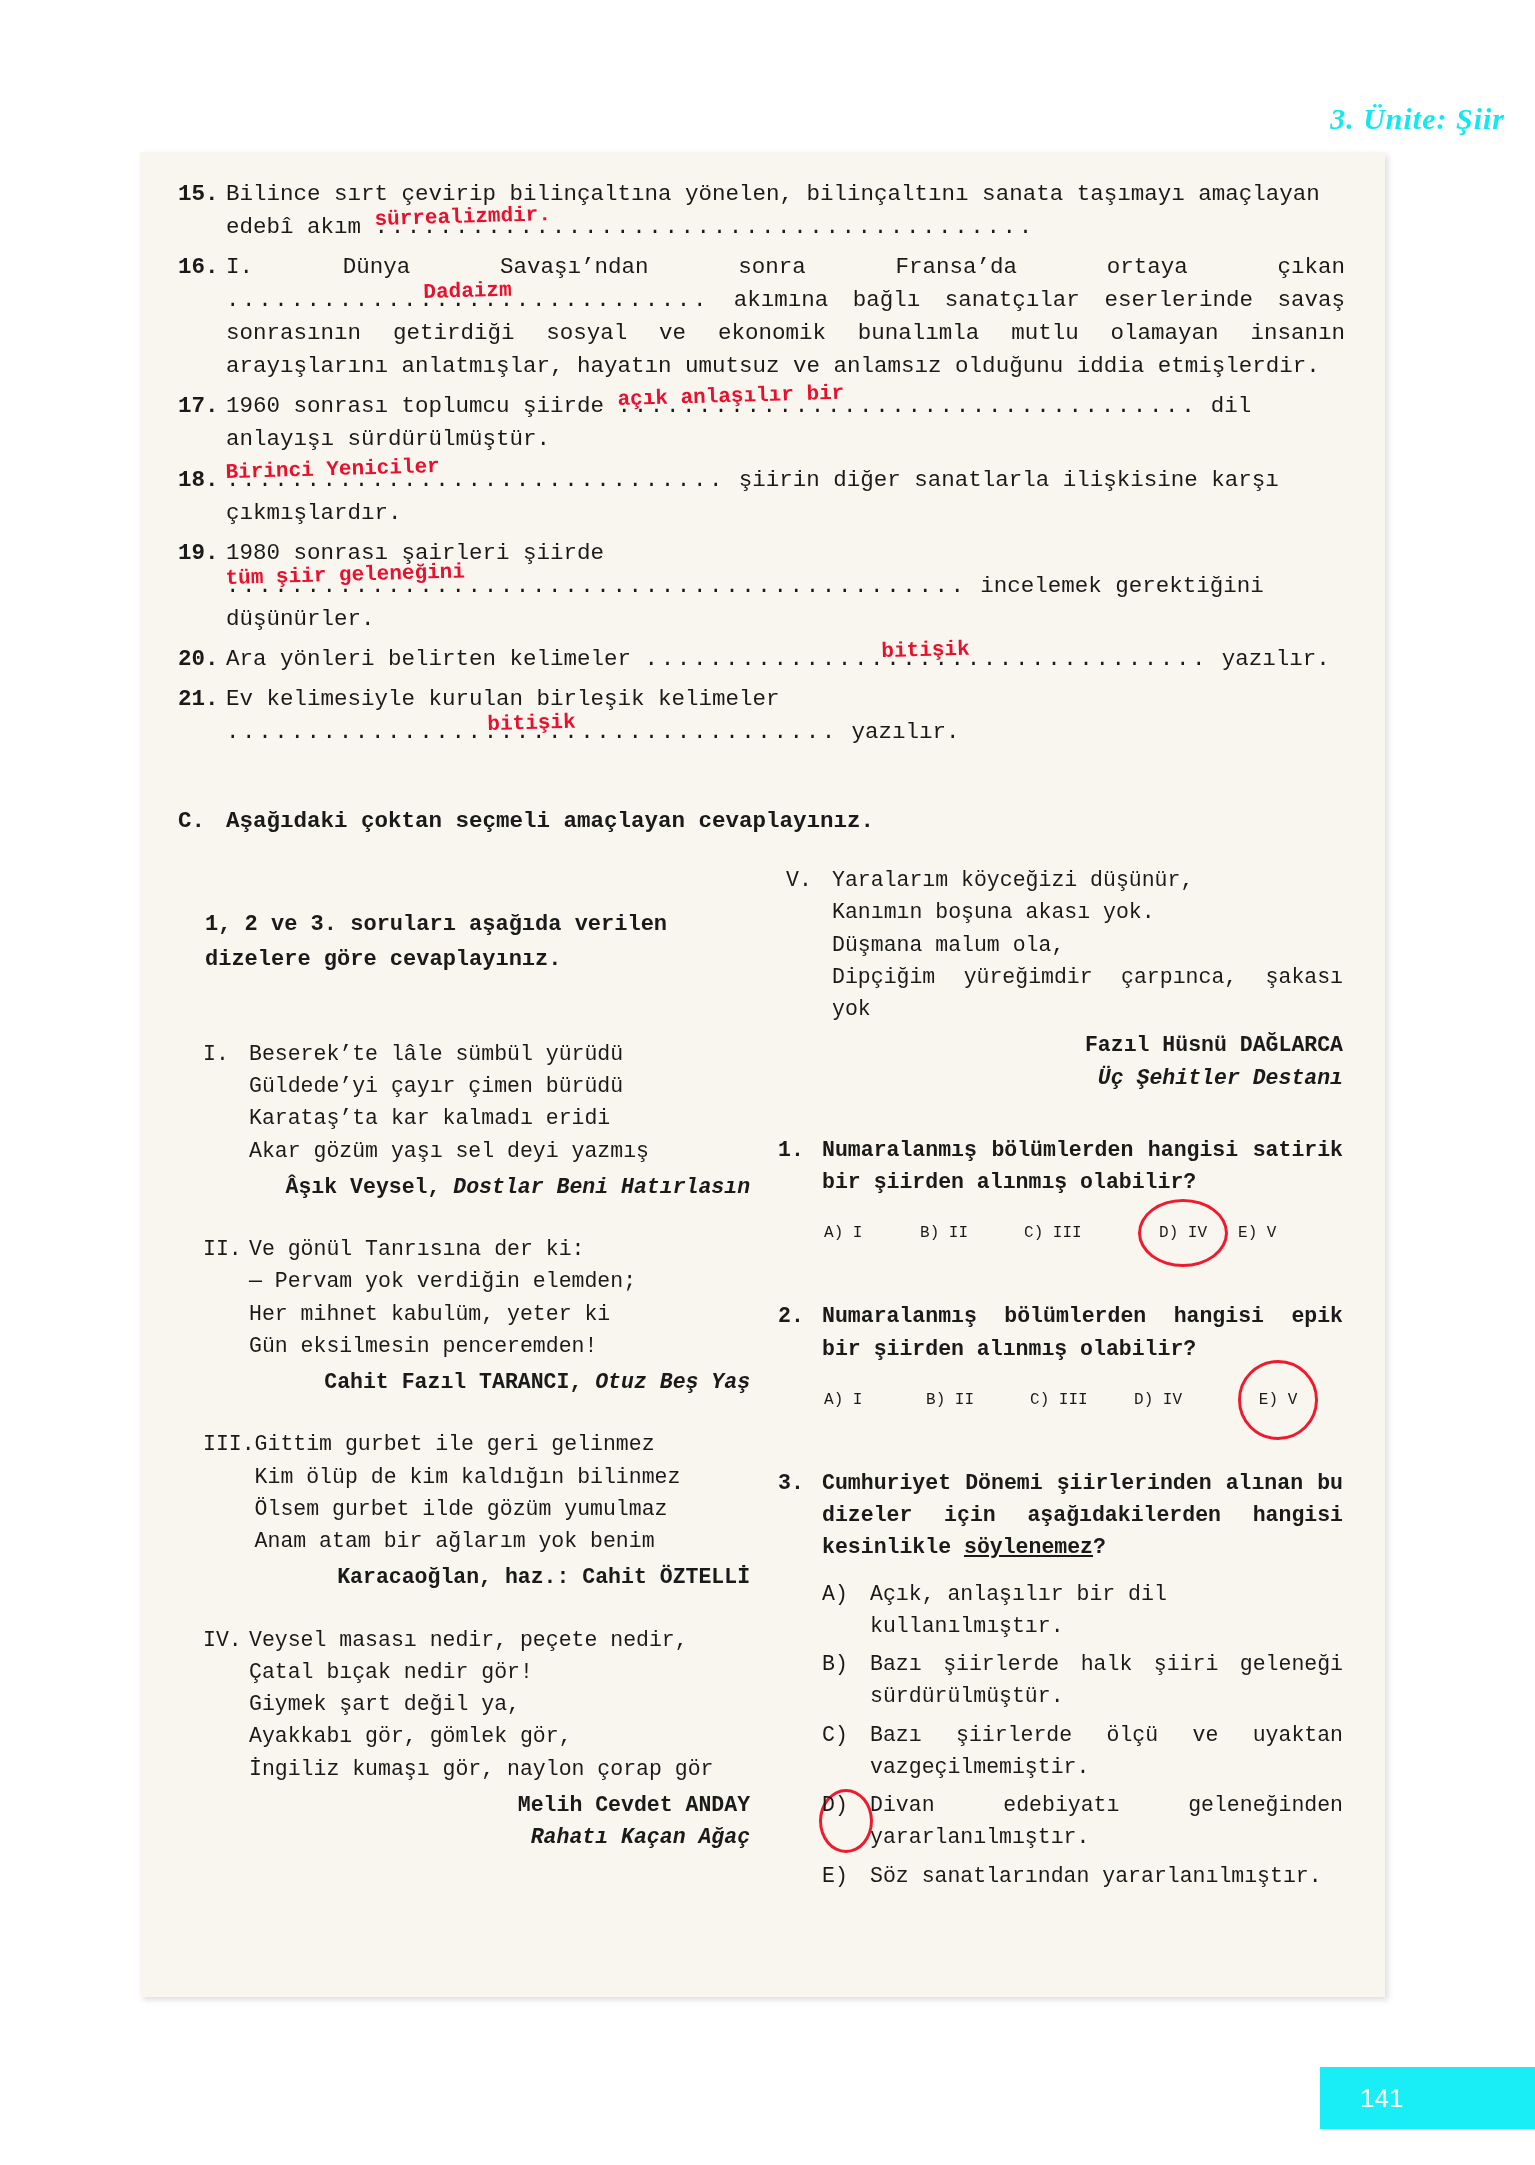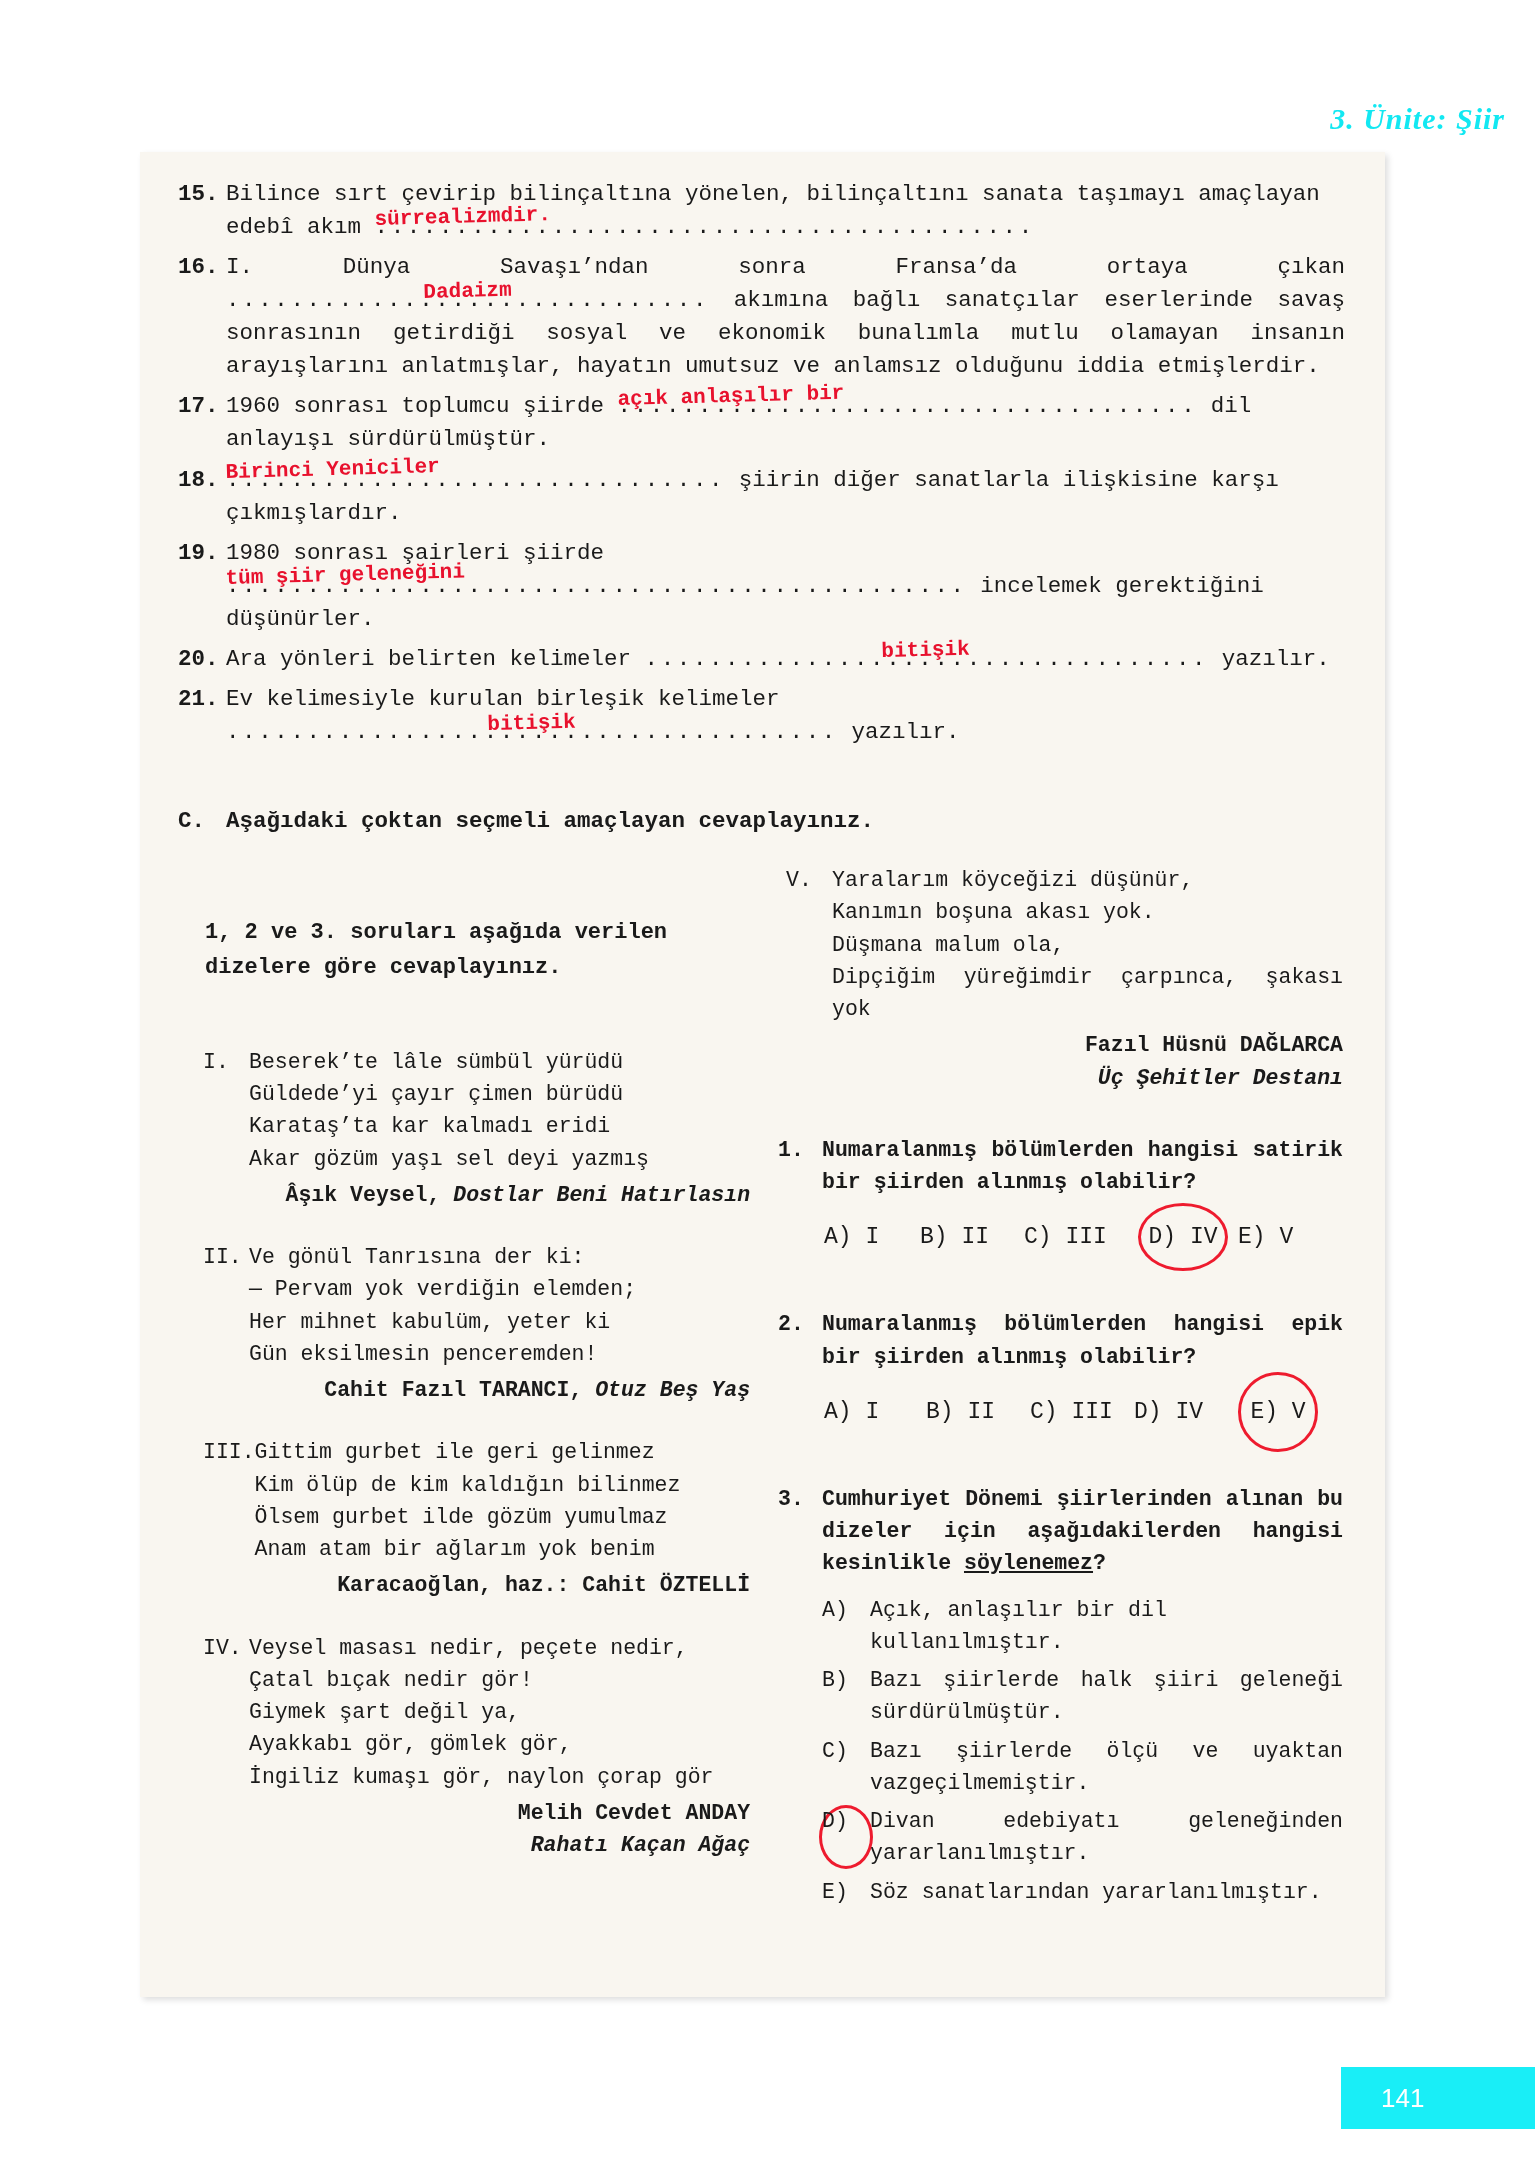--- a/index.html
+++ b/index.html
@@ -156,21 +156,21 @@
     font-size: 21.5px;
     line-height: 1.5;
   }
   .q-num { flex: 0 0 44px; }
   .q-text { flex: 1; text-align: justify; }
   .q-text .underline { text-decoration: underline; }
 
   .options-inline {
     display: flex;
     margin: 26px 0 0 46px;
-    font-size: 23px;
+    font-size: 16px;
     align-items: center;
   }
   .opt-inline {
     position: relative;
     white-space: nowrap;
     display: inline-block;
   }
   .opt-inline .lbl { position: relative; z-index: 2; }
   .circle-mark {
     position: absolute;
@@ -205,21 +205,21 @@
   .opt-body.nojust { text-align: left; }
 
   
   .page-number {
     position: absolute;
     right: 0;
     bottom: 36px;
     background: #19eef7;
     color: #ffffff;
     font-size: 26px;
-    width: 194px;
+    width: 215px;
     height: 62px;
     display: flex;
     align-items: center;
     padding-left: 40px;
     box-sizing: border-box;
   }
 </style>
 </head>
 <body>
 

